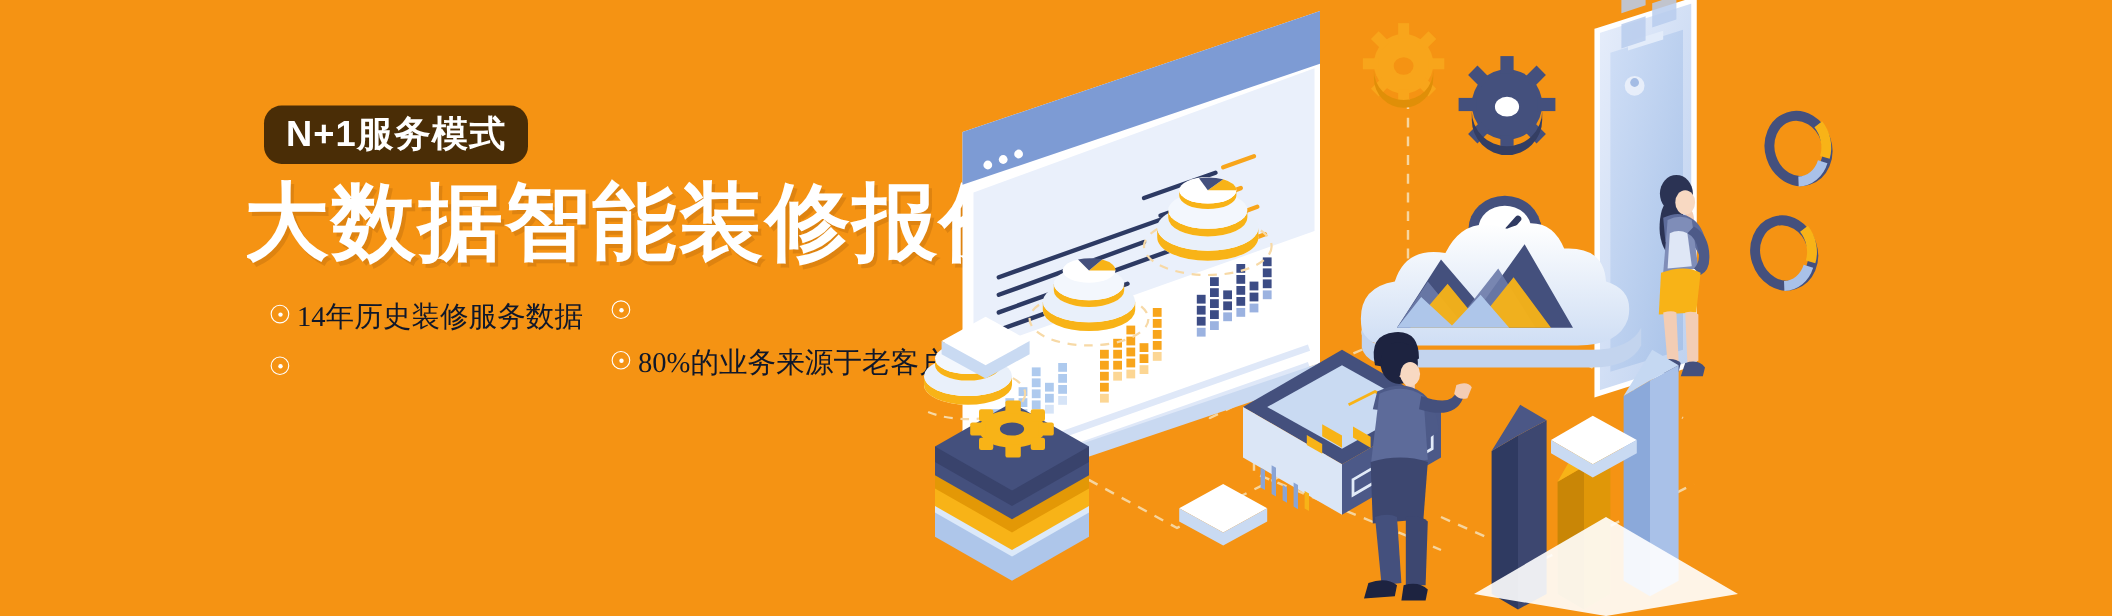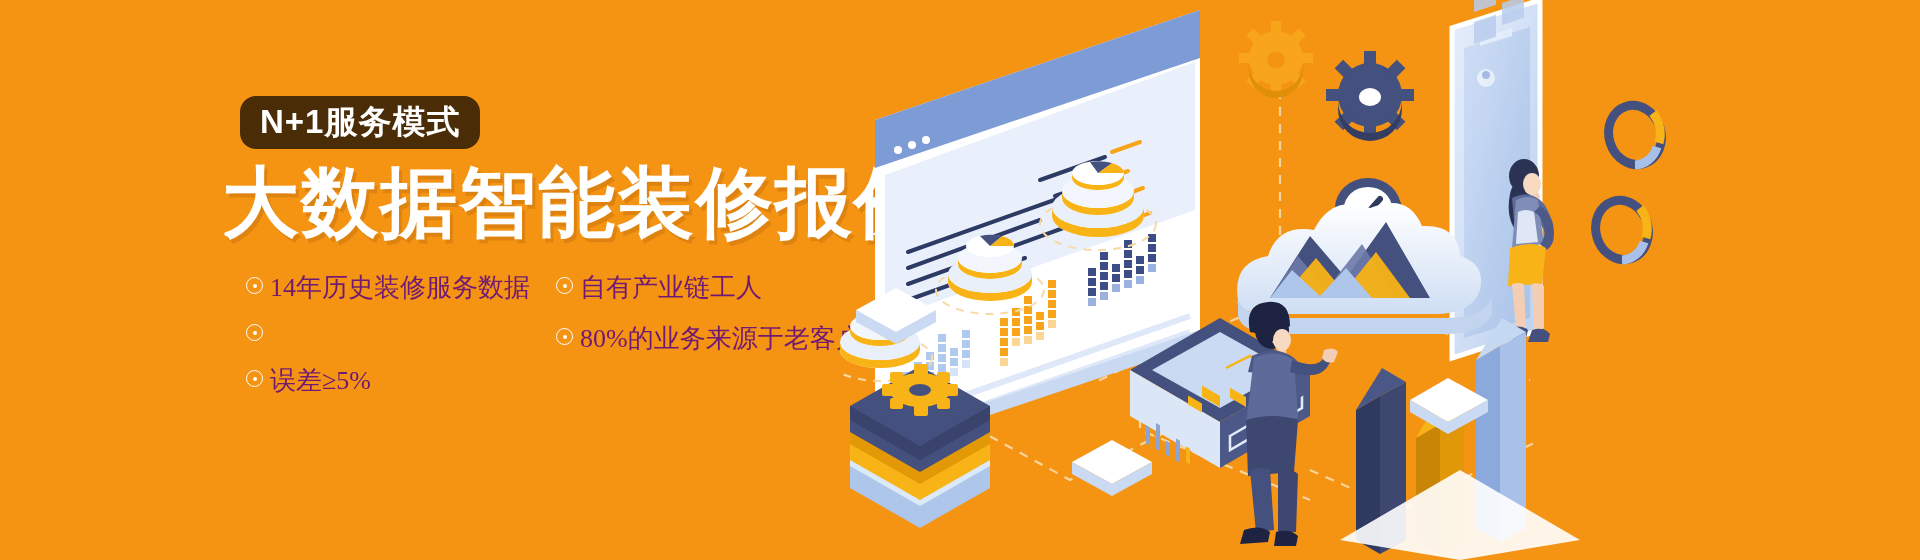--- a/index.html
+++ b/index.html
@@ -42,21 +42,21 @@
     position:absolute;left:246px;top:275px;
     width:680px;
   }
   .bul-col{
     position:absolute;top:0;
   }
   .bul-col.left{left:0;}
   .bul-col.right{left:310px;}
   .bullet{
     display:flex;align-items:baseline;
-    color:#701a75;
+    color:#0f172a;
     font-family:"Liberation Serif","DejaVu Serif",serif;
     font-size:26px;line-height:1;
     margin-bottom:25px;
     white-space:nowrap;
   }
   .bullet .marker{
     display:inline-block;
     width:15px;height:15px;border-radius:50%;
     border:1.6px solid #ffffff;
     position:relative;flex:0 0 auto;
@@ -92,30 +92,25 @@
     <div id="bullets">
 
       <div class="bul-col left">
         <div class="bullet">
           <span class="marker"></span>
           <span>14年历史装修服务数据</span>
         </div>
         <div class="bullet">
           <span class="marker"></span>
         </div>
-        <div class="bullet">
-          <span class="marker"></span>
-          <span>误差≥5%</span>
-        </div>
       </div>
 
       <div class="bul-col right">
         <div class="bullet">
           <span class="marker"></span>
-          <span>自有产业链工人</span>
         </div>
         <div class="bullet">
           <span class="marker"></span>
           <span>80%的业务来源于老客户</span>
         </div>
       </div>
 
     </div>
   </div>
 

